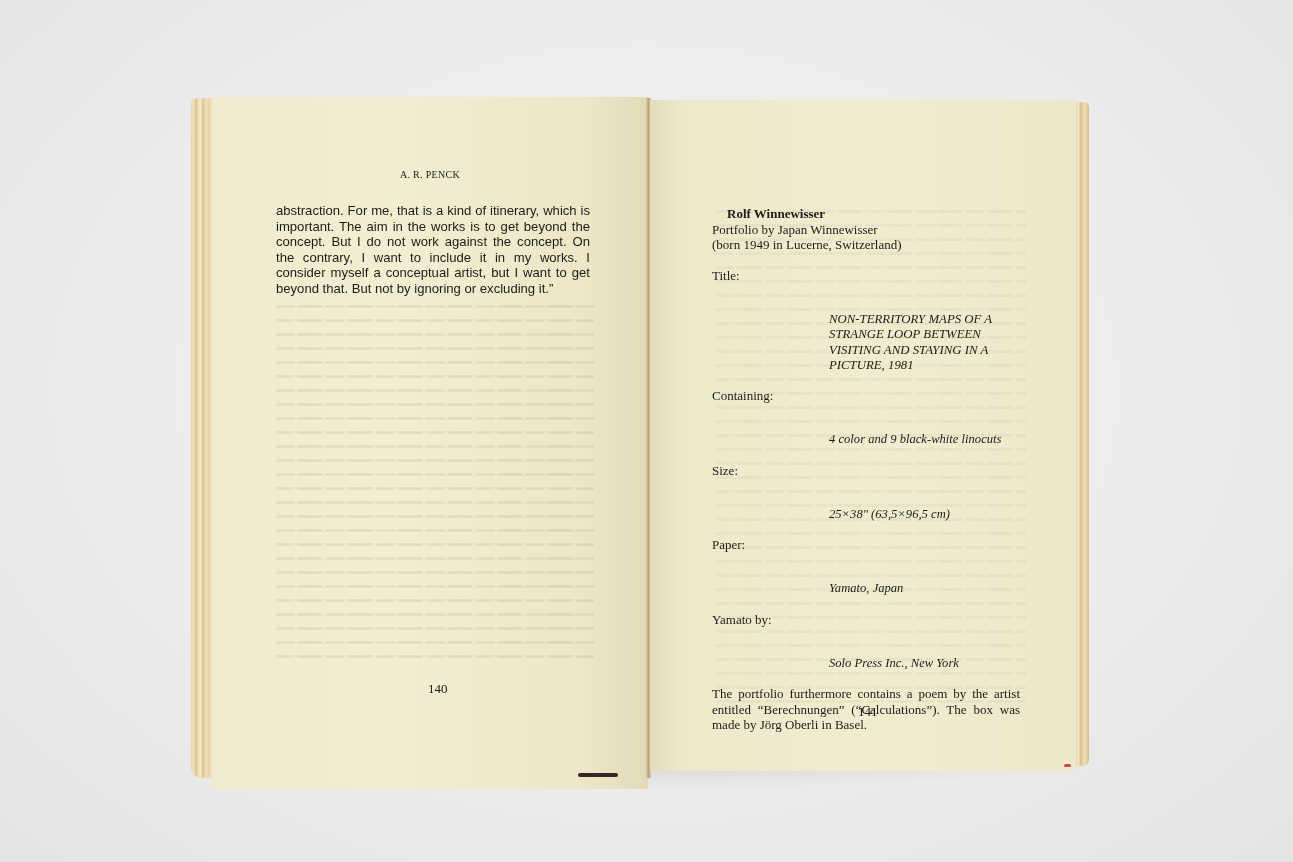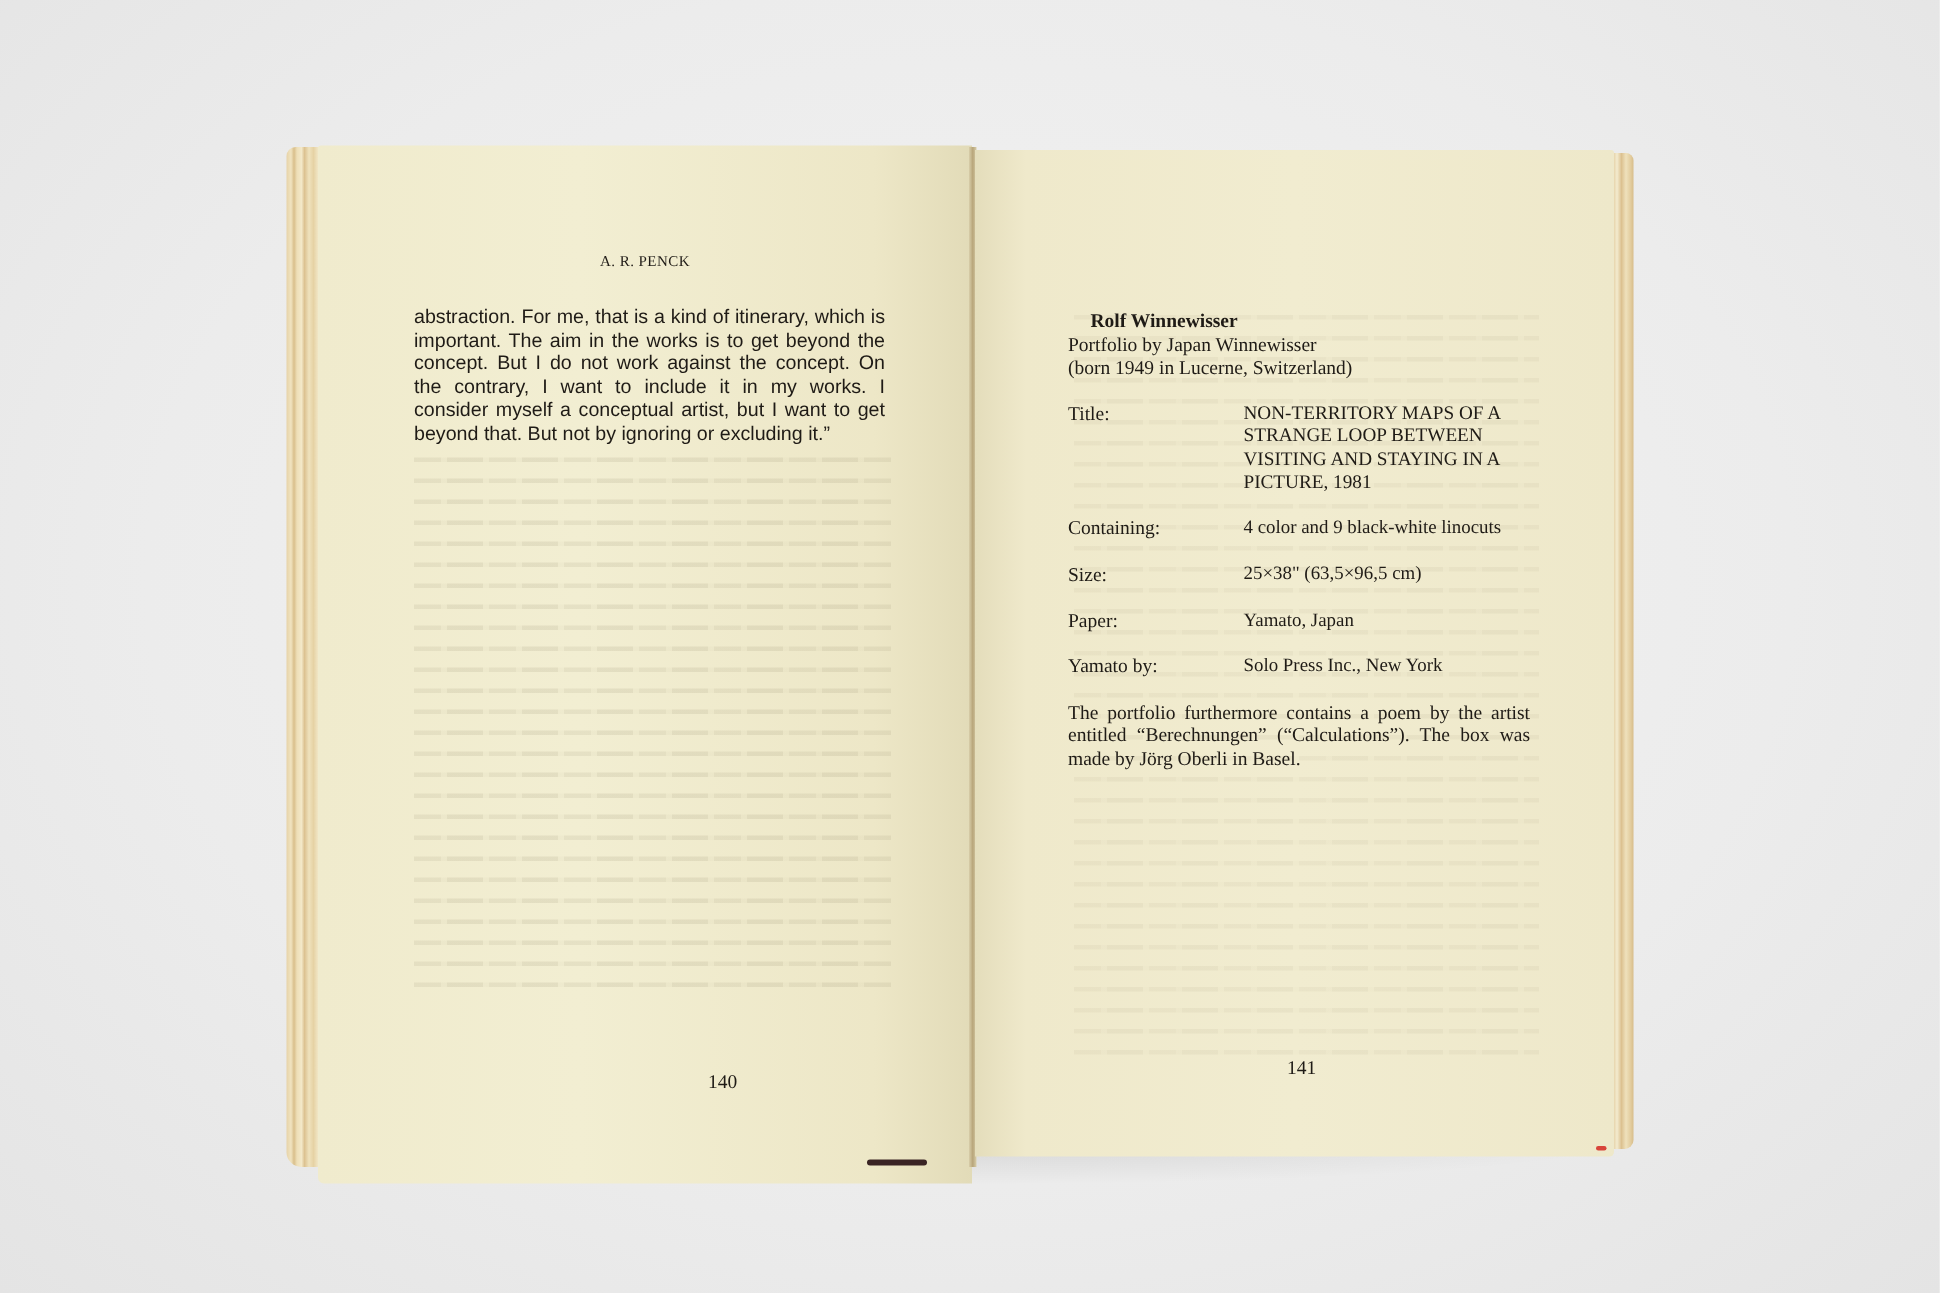--- a/index.html
+++ b/index.html
@@ -123,21 +123,21 @@
       font-size: 13.1px;
       line-height: 15.6px;
       text-align: justify;
       font-family: Liberation Sans, sans-serif;
     }
     .folio {
       position: absolute;
       font-size: 13px;
       font-family: "Liberation Serif", serif;
     }
-    .folio-left { left: 216px; top: 616px; margin-left: 44px; }
+    .folio-left { left: 216px; top: 584px; }
     .folio-right { left: 208px; top: 604px; }
 
     .rp-content {
       position: absolute;
       left: 62px;
       top: 106px;
       width: 308px;
       font-size: 13px;
       line-height: 15.6px;
       font-family: "Liberation Serif", serif;
@@ -152,23 +152,25 @@
     }
     .spec-row {
       display: flex;
       margin-bottom: 15px;
     }
     .spec-label {
       width: 117px;
       flex: none;
     }
     .spec-value {
+      font-style: italic;
       flex: 1;
       font-size: 12.6px;
       line-height: 15.4px;
+      margin-top: 44px;
     }
     .spec-value.title-val {
       font-size: 12.8px;
     }
     .closing {
       text-align: justify;
     }
   </style>
 </head>
 <body>

